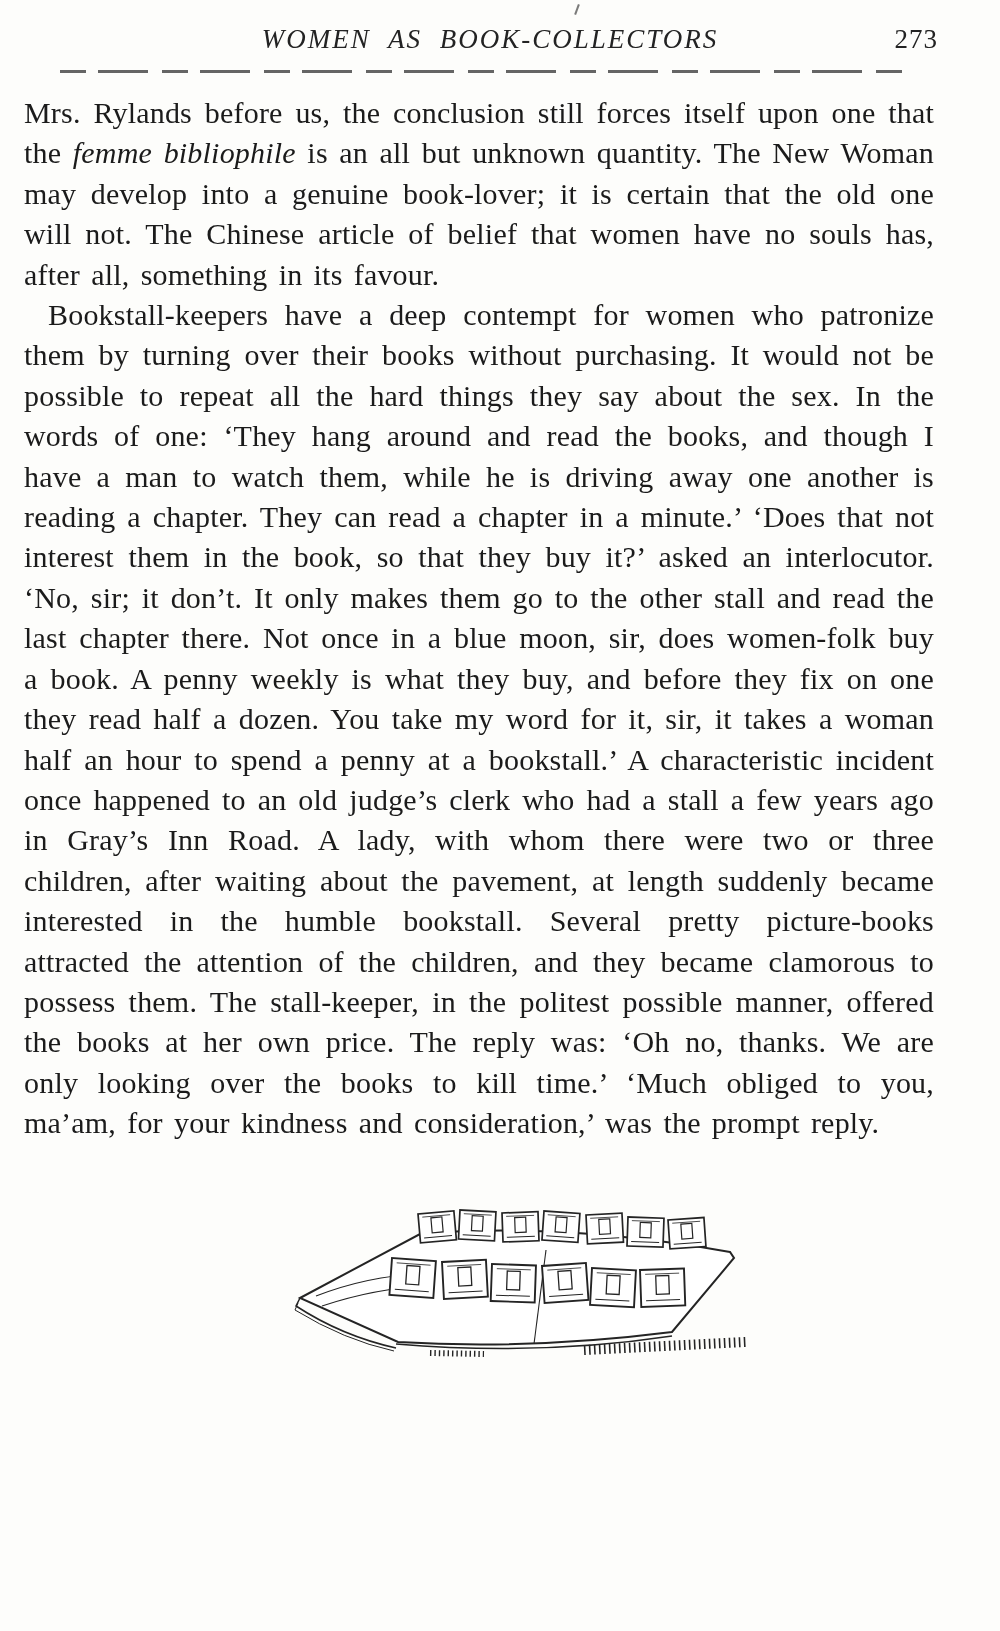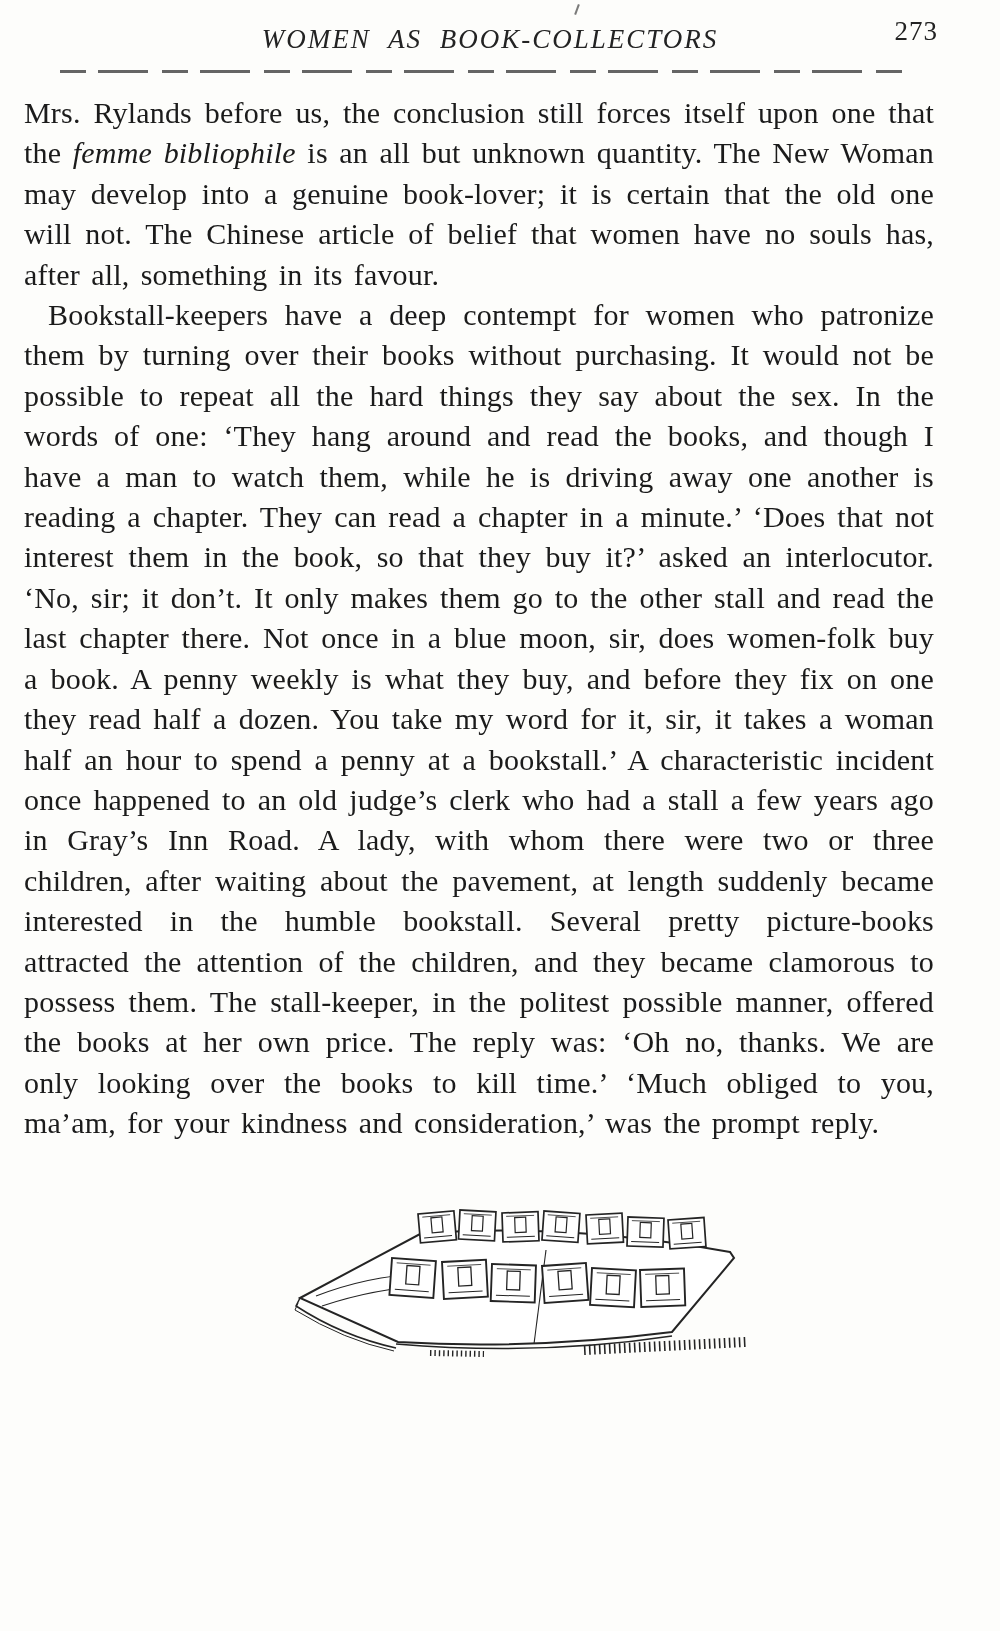--- a/index.html
+++ b/index.html
@@ -13,21 +13,21 @@
     position:absolute; left:576px; top:4px; width:2px; height:11px;
     background:#5a5a5a; transform:rotate(20deg); opacity:.8;
   }
   .running-head { position:relative; height:66px; }
   .head-title {
     position:absolute; left:49%; top:24px; transform:translateX(-50%);
     font-style:italic; font-size:27px; letter-spacing:2px; word-spacing:9px;
     color:#232323; white-space:nowrap;
   }
   .page-number {
-    position:absolute; right:62px; top:16px; font-size:27px; letter-spacing:1px;
+    position:absolute; right:62px; top:24px; font-size:27px; letter-spacing:1px;
     color:#232323;
     margin-left:48px;
   }
   .head-rule {
     height:3px; margin:4px 98px 0 60px; opacity:.85;
     background:repeating-linear-gradient(90deg,
       #4a4a4a 0 26px, rgba(0,0,0,0) 26px 38px,
       #4a4a4a 38px 88px, rgba(0,0,0,0) 88px 102px);
   }
   .text-block {

